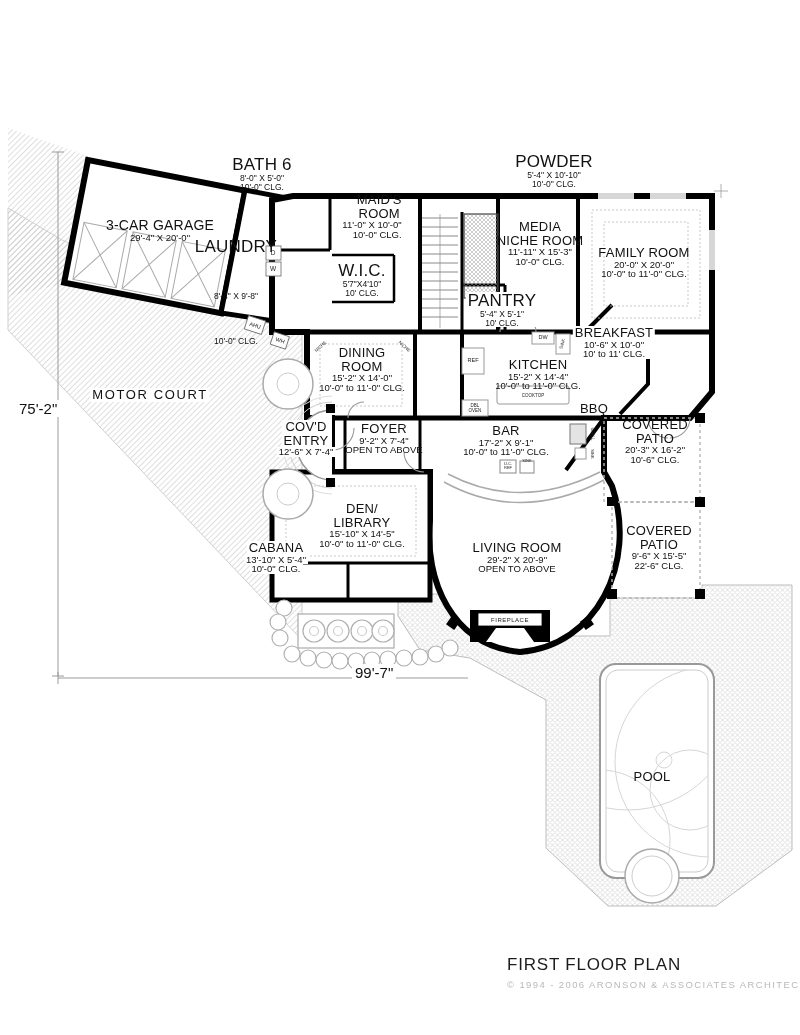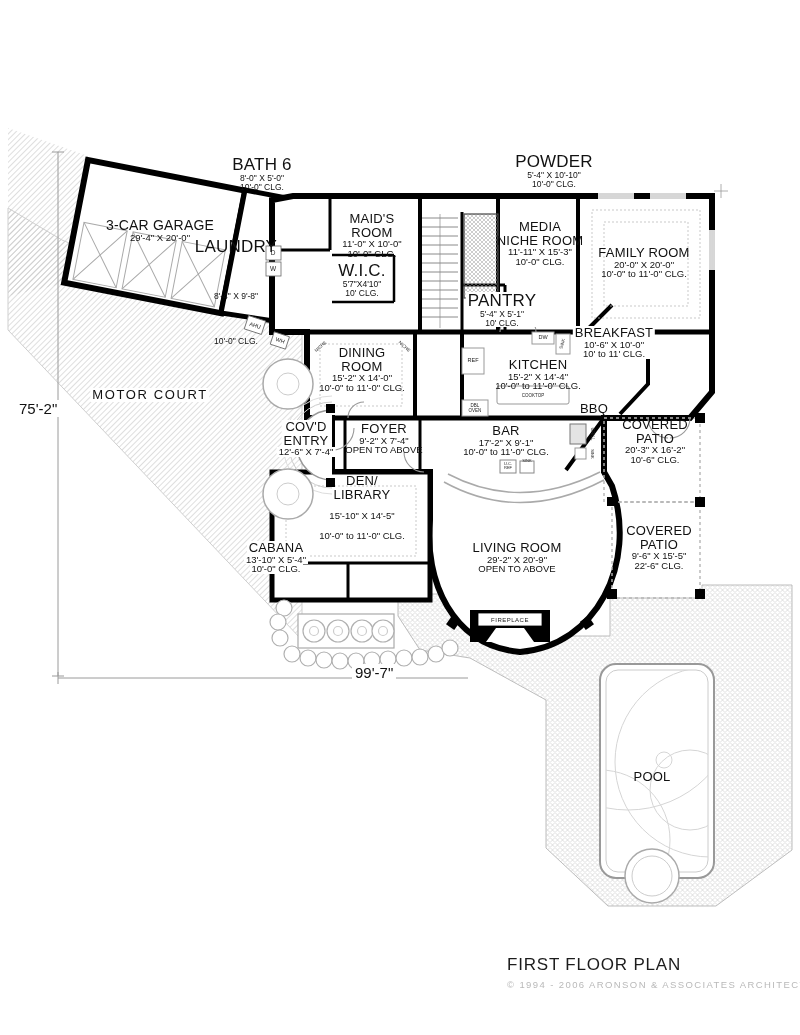--- a/index.html
+++ b/index.html
@@ -226,21 +226,21 @@
 </div>
 <div class="rl" style="left:160px;top:218px;">
   <span class="rn lg">3-CAR GARAGE</span>
   <span class="rd">29'-4" X 20'-0"</span>
 </div>
 <div class="rl" style="left:236px;top:238px;gap:36px;">
   <span class="rn sm">LAUNDRY</span>
   <span class="rd sm">8'-4" X 9'-8"</span>
   <span class="rd sm">10'-0" CLG.</span>
 </div>
-<div class="rl" style="left:372px;top:212px;">
+<div class="rl" style="left:372px;top:193px;align-items:flex-end;">
   <span class="rn">MAID'S
 ROOM</span>
   <span class="rd">11'-0" X 10'-0"</span>
   <span class="rd">10'-0" CLG.</span>
 </div>
 <div class="rl" style="left:540px;top:220px;">
   <span class="rn">MEDIA
 NICHE ROOM</span>
   <span class="rd">11'-11" X 15'-3"</span>
   <span class="rd">10'-0" CLG.</span>
@@ -296,21 +296,21 @@
   <span class="rn">BAR</span>
   <span class="rd">17'-2" X 9'-1"</span>
   <span class="rd">10'-0" to 11'-0" CLG.</span>
 </div>
 <div class="rl" style="left:655px;top:418px;">
   <span class="rn">COVERED
 PATIO</span>
   <span class="rd">20'-3" X 16'-2"</span>
   <span class="rd">10'-6" CLG.</span>
 </div>
-<div class="rl" style="left:362px;top:474px;gap:10px;">
+<div class="rl" style="left:362px;top:502px;">
   <span class="rn">DEN/
 LIBRARY</span>
   <span class="rd">15'-10" X 14'-5"</span>
   <span class="rd">10'-0" to 11'-0" CLG.</span>
 </div>
 <div class="rl" style="left:276px;top:541px;">
   <span class="rn chip">CABANA</span>
   <span class="rd chip">13'-10" X 5'-4"</span>
   <span class="rd chip">10'-0" CLG.</span>
 </div>

